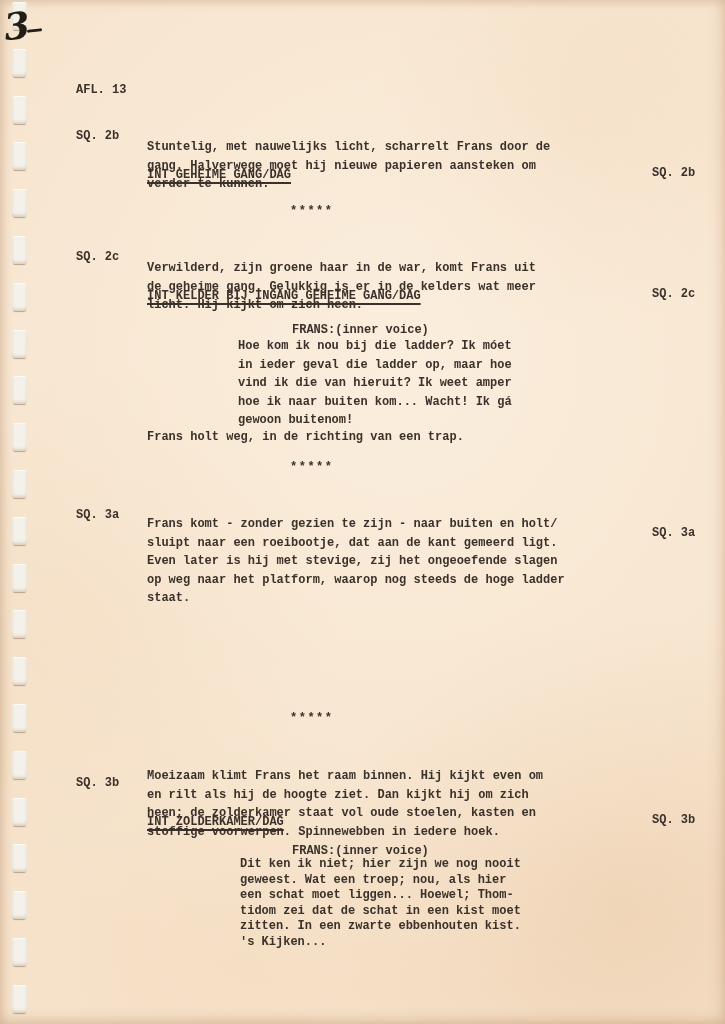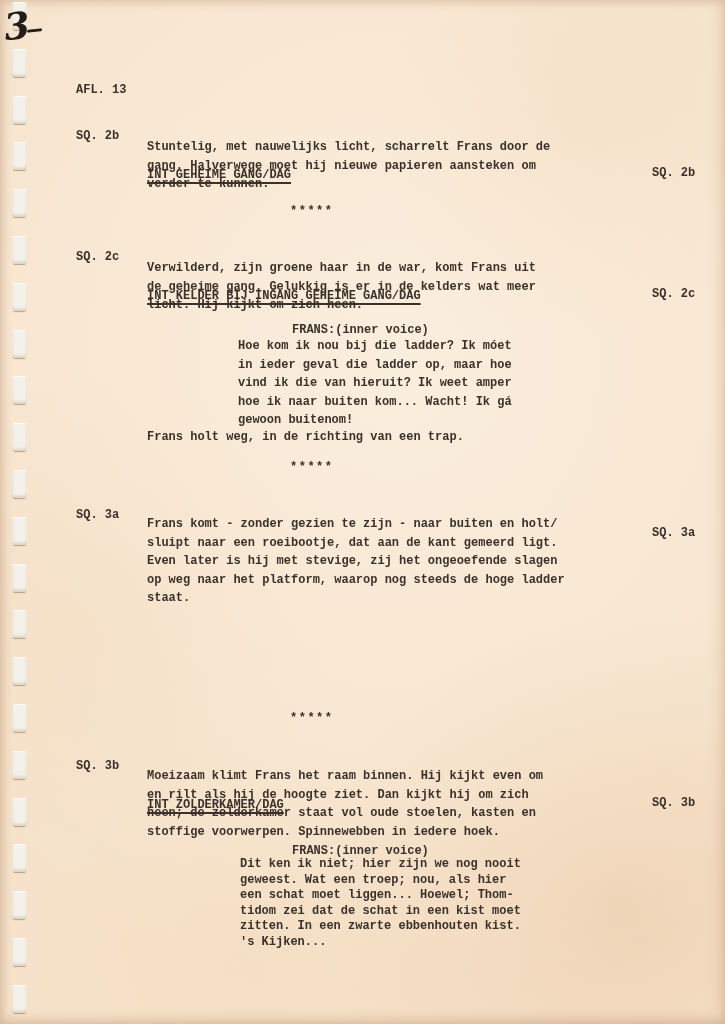--- a/index.html
+++ b/index.html
@@ -124,21 +124,21 @@
     <span class="sq-r">SQ. 3a</span>
   </div>
   <div class="block act" style="top:515px">Frans komt - zonder gezien te zijn - naar buiten en holt/
 sluipt naar een roeibootje, dat aan de kant gemeerd ligt.
 Even later is hij met stevige, zij het ongeoefende slagen
 op weg naar het platform, waarop nog steeds de hoge ladder
 staat.</div>
 
   <div class="block sep" style="top:709px">*****</div>
 
-  <div class="block head" style="top:738px">
+  <div class="block head" style="top:755px">
     <span class="sq-l">SQ. 3b</span>
     <span class="title">INT ZOLDERKAMER/DAG</span>
     <span class="sq-r">SQ. 3b</span>
   </div>
   <div class="block act" style="top:767px">Moeizaam klimt Frans het raam binnen. Hij kijkt even om
 en rilt als hij de hoogte ziet. Dan kijkt hij om zich
 heen; de zolderkamer staat vol oude stoelen, kasten en
 stoffige voorwerpen. Spinnewebben in iedere hoek.</div>
   <div class="block dlg-char" style="top:842px">FRANS:(inner voice)</div>
   <div class="block dlg-text tight" style="top:857px">Dit ken ik niet; hier zijn we nog nooit

